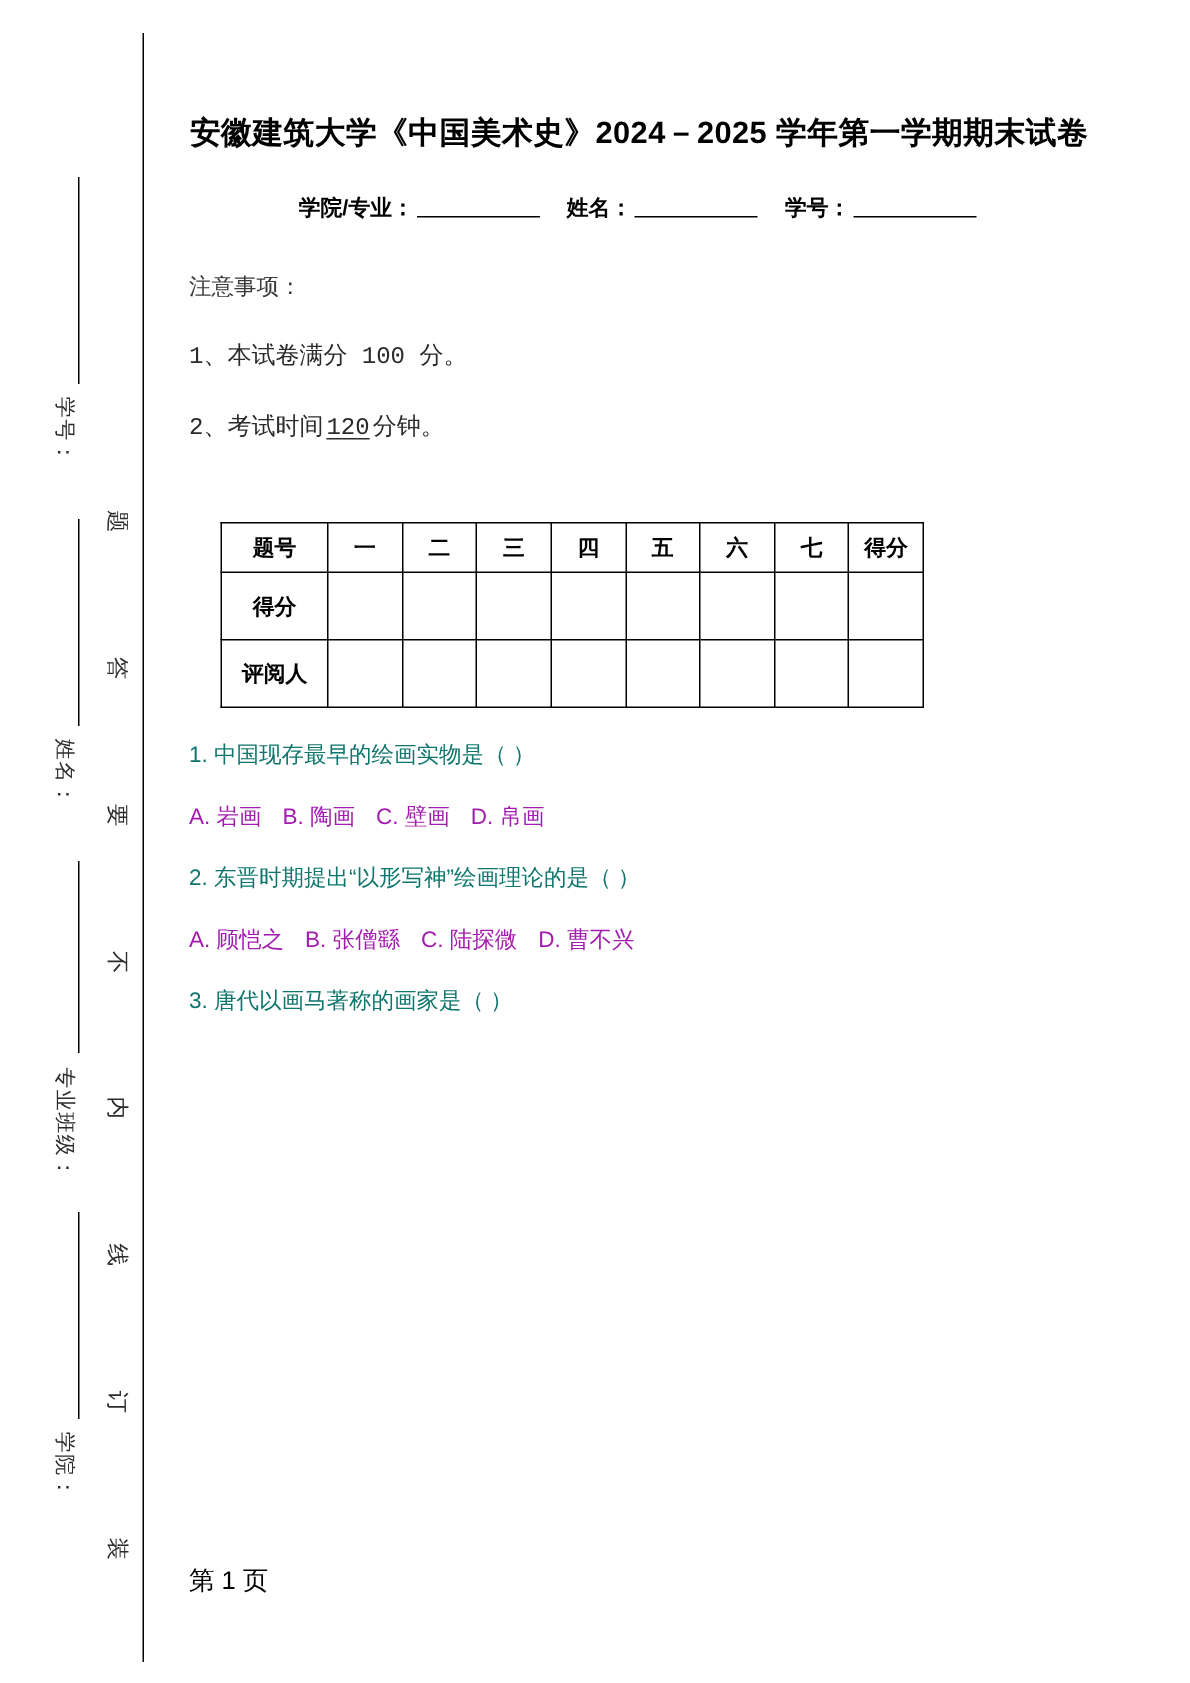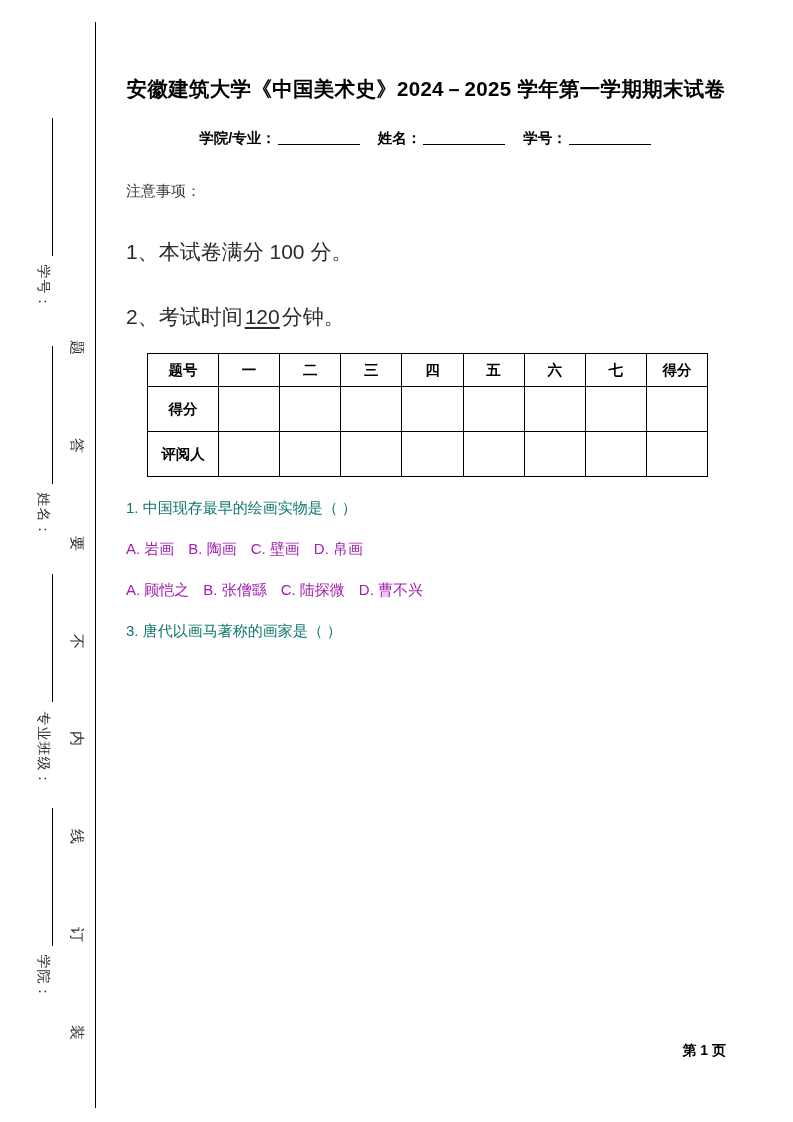--- a/index.html
+++ b/index.html
@@ -112,36 +112,37 @@
     vertical-align: -2px;
   }
   .id-gap { display: inline-block; width: 16px; }
 
   .notice-head {
     margin-top: 34px;
     font-size: 15px;
     color: #3a3a3a;
   }
   .notice-item {
-    margin-top: 37px;
-    font-size: 21px;
+    margin-top: 26px;
+    font-size: 16px;
     color: #2b2b2b;
+    font-family: Liberation Mono, monospace;
   }
   .u-val {
     text-decoration: underline;
     text-underline-offset: 3px;
     padding: 0 2px;
   }
 
   
   .score-table {
-    margin-top: 22px;
+    margin-top: 53px;
     margin-left: 21px;
     border-collapse: collapse;
-    width: 561px;
+    width: 469px;
     table-layout: fixed;
   }
   .score-table td {
     border: 1.4px solid #000;
     text-align: center;
     vertical-align: middle;
     font-size: 14.5px;
     font-weight: bold;
     color: #000;
   }
@@ -168,23 +169,23 @@
     color: #a21caf;
   }
   .opt { display: inline-block; margin-right: 14px; }
 
   
   .page-footer {
     position: absolute;
     left: 126px;
     top: 1042px;
     width: 600px;
-    text-align: right;
-    font-size: 14px;
-    font-weight: bold;
+    text-align: left;
+    font-size: 17px;
+    font-weight: normal;
     color: #000;
   }
 </style>
 </head>
 <body>
 
 <div class="page">
 
   <div class="binding-rule"></div>
 
@@ -276,20 +277,21 @@
       </tr>
     </tbody>
       </table>
 
 
     <div class="q-stem">1. 中国现存最早的绘画实物是（  ）</div>
     <div class="q-opts">
       <span class="opt">A. 岩画</span><span class="opt">B. 陶画</span><span class="opt">C. 壁画</span><span class="opt">D. 帛画</span>
     </div>
 
+    <div class="q-stem">2. 东晋时期提出“以形写神”绘画理论的是（  ）</div>
     <div class="q-opts">
       <span class="opt">A. 顾恺之</span><span class="opt">B. 张僧繇</span><span class="opt">C. 陆探微</span><span class="opt">D. 曹不兴</span>
     </div>
 
     <div class="q-stem">3. 唐代以画马著称的画家是（  ）</div>
 
   </div>
 
   <div class="page-footer">第 1 页</div>
 

